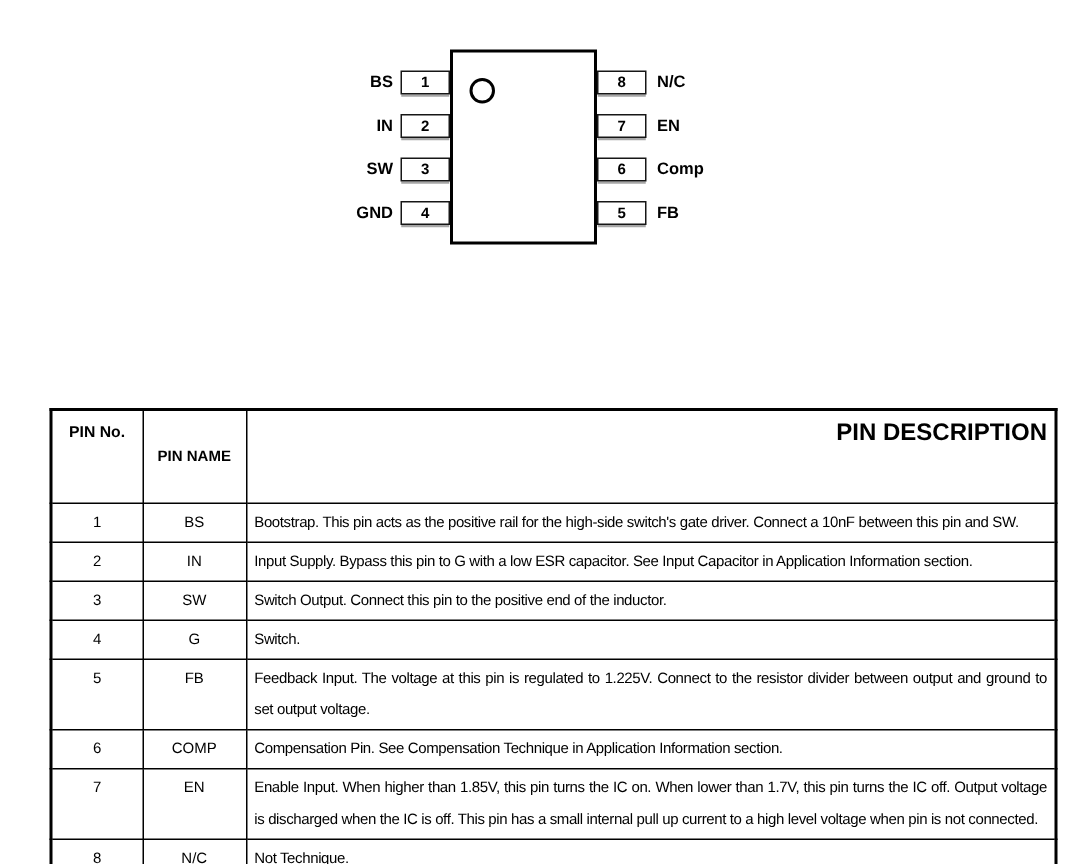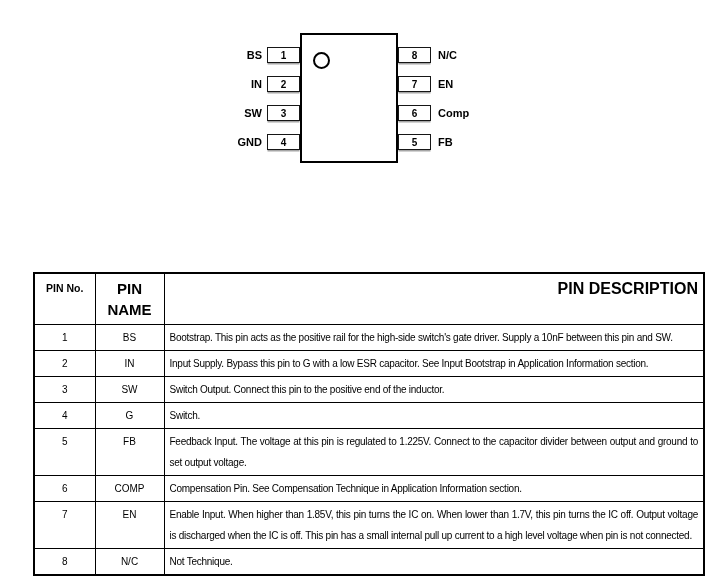--- a/index.html
+++ b/index.html
@@ -29,21 +29,21 @@
              font-size:10px; font-weight:bold; background:#fff; }
 
   
   .pin-table { position:absolute; left:33px; top:272px; width:670px;
                border-collapse:collapse; border:2px solid #000;
                font-size:10px; table-layout:fixed; }
   .pin-table th, .pin-table td { border:1px solid #000; vertical-align:top;
                line-height:21px; background:#fff; }
 
   th.col-no   { width:61px;  text-align:center; font-weight:bold; font-size:10.5px; padding:4px 2px; }
-  th.col-name { width:69px;  text-align:center; font-weight:bold; font-size:15px; padding:4px 2px; }
+  th.col-name { width:69px;  text-align:center; font-weight:bold; font-size:10px; padding:20px 2px; }
   th.col-desc { width:540px; text-align:right;   font-weight:bold; font-size:16px; padding:4px 5px; }
 
   td.c-no   { text-align:center; padding:2px 2px; }
   td.c-name { text-align:center; padding:2px 2px; }
   td.c-desc { text-align:justify; padding:2px 5px; letter-spacing:-0.25px; }
 </style>
 </head>
 <body>
 
 <div class="page">
@@ -95,41 +95,41 @@
       <tr>
         <th class="col-no">PIN No.</th>
         <th class="col-name">PIN NAME</th>
         <th class="col-desc">PIN DESCRIPTION</th>
       </tr>
     </thead>
     <tbody id="pin-table-body">
         <tr>
           <td class="c-no">1</td>
           <td class="c-name">BS</td>
-          <td class="c-desc">Bootstrap. This pin acts as the positive rail for the high-side switch's gate driver. Supply a 10nF between this pin and SW.</td>
+          <td class="c-desc">Bootstrap. This pin acts as the positive rail for the high-side switch's gate driver. Connect a 10nF between this pin and SW.</td>
         </tr>
         <tr>
           <td class="c-no">2</td>
           <td class="c-name">IN</td>
-          <td class="c-desc">Input Supply. Bypass this pin to G with a low ESR capacitor. See Input Bootstrap in Application Information section.</td>
+          <td class="c-desc">Input Supply. Bypass this pin to G with a low ESR capacitor. See Input Capacitor in Application Information section.</td>
         </tr>
         <tr>
           <td class="c-no">3</td>
           <td class="c-name">SW</td>
           <td class="c-desc">Switch Output. Connect this pin to the positive end of the inductor.</td>
         </tr>
         <tr>
           <td class="c-no">4</td>
           <td class="c-name">G</td>
           <td class="c-desc">Switch.</td>
         </tr>
         <tr>
           <td class="c-no">5</td>
           <td class="c-name">FB</td>
-          <td class="c-desc">Feedback Input. The voltage at this pin is regulated to 1.225V. Connect to the capacitor divider between output and ground to set output voltage.</td>
+          <td class="c-desc">Feedback Input. The voltage at this pin is regulated to 1.225V. Connect to the resistor divider between output and ground to set output voltage.</td>
         </tr>
         <tr>
           <td class="c-no">6</td>
           <td class="c-name">COMP</td>
           <td class="c-desc">Compensation Pin. See Compensation Technique in Application Information section.</td>
         </tr>
         <tr>
           <td class="c-no">7</td>
           <td class="c-name">EN</td>
           <td class="c-desc">Enable Input. When higher than 1.85V, this pin turns the IC on. When lower than 1.7V, this pin turns the IC off. Output voltage is discharged when the IC is off. This pin has a small internal pull up current to a high level voltage when pin is not connected.</td>

